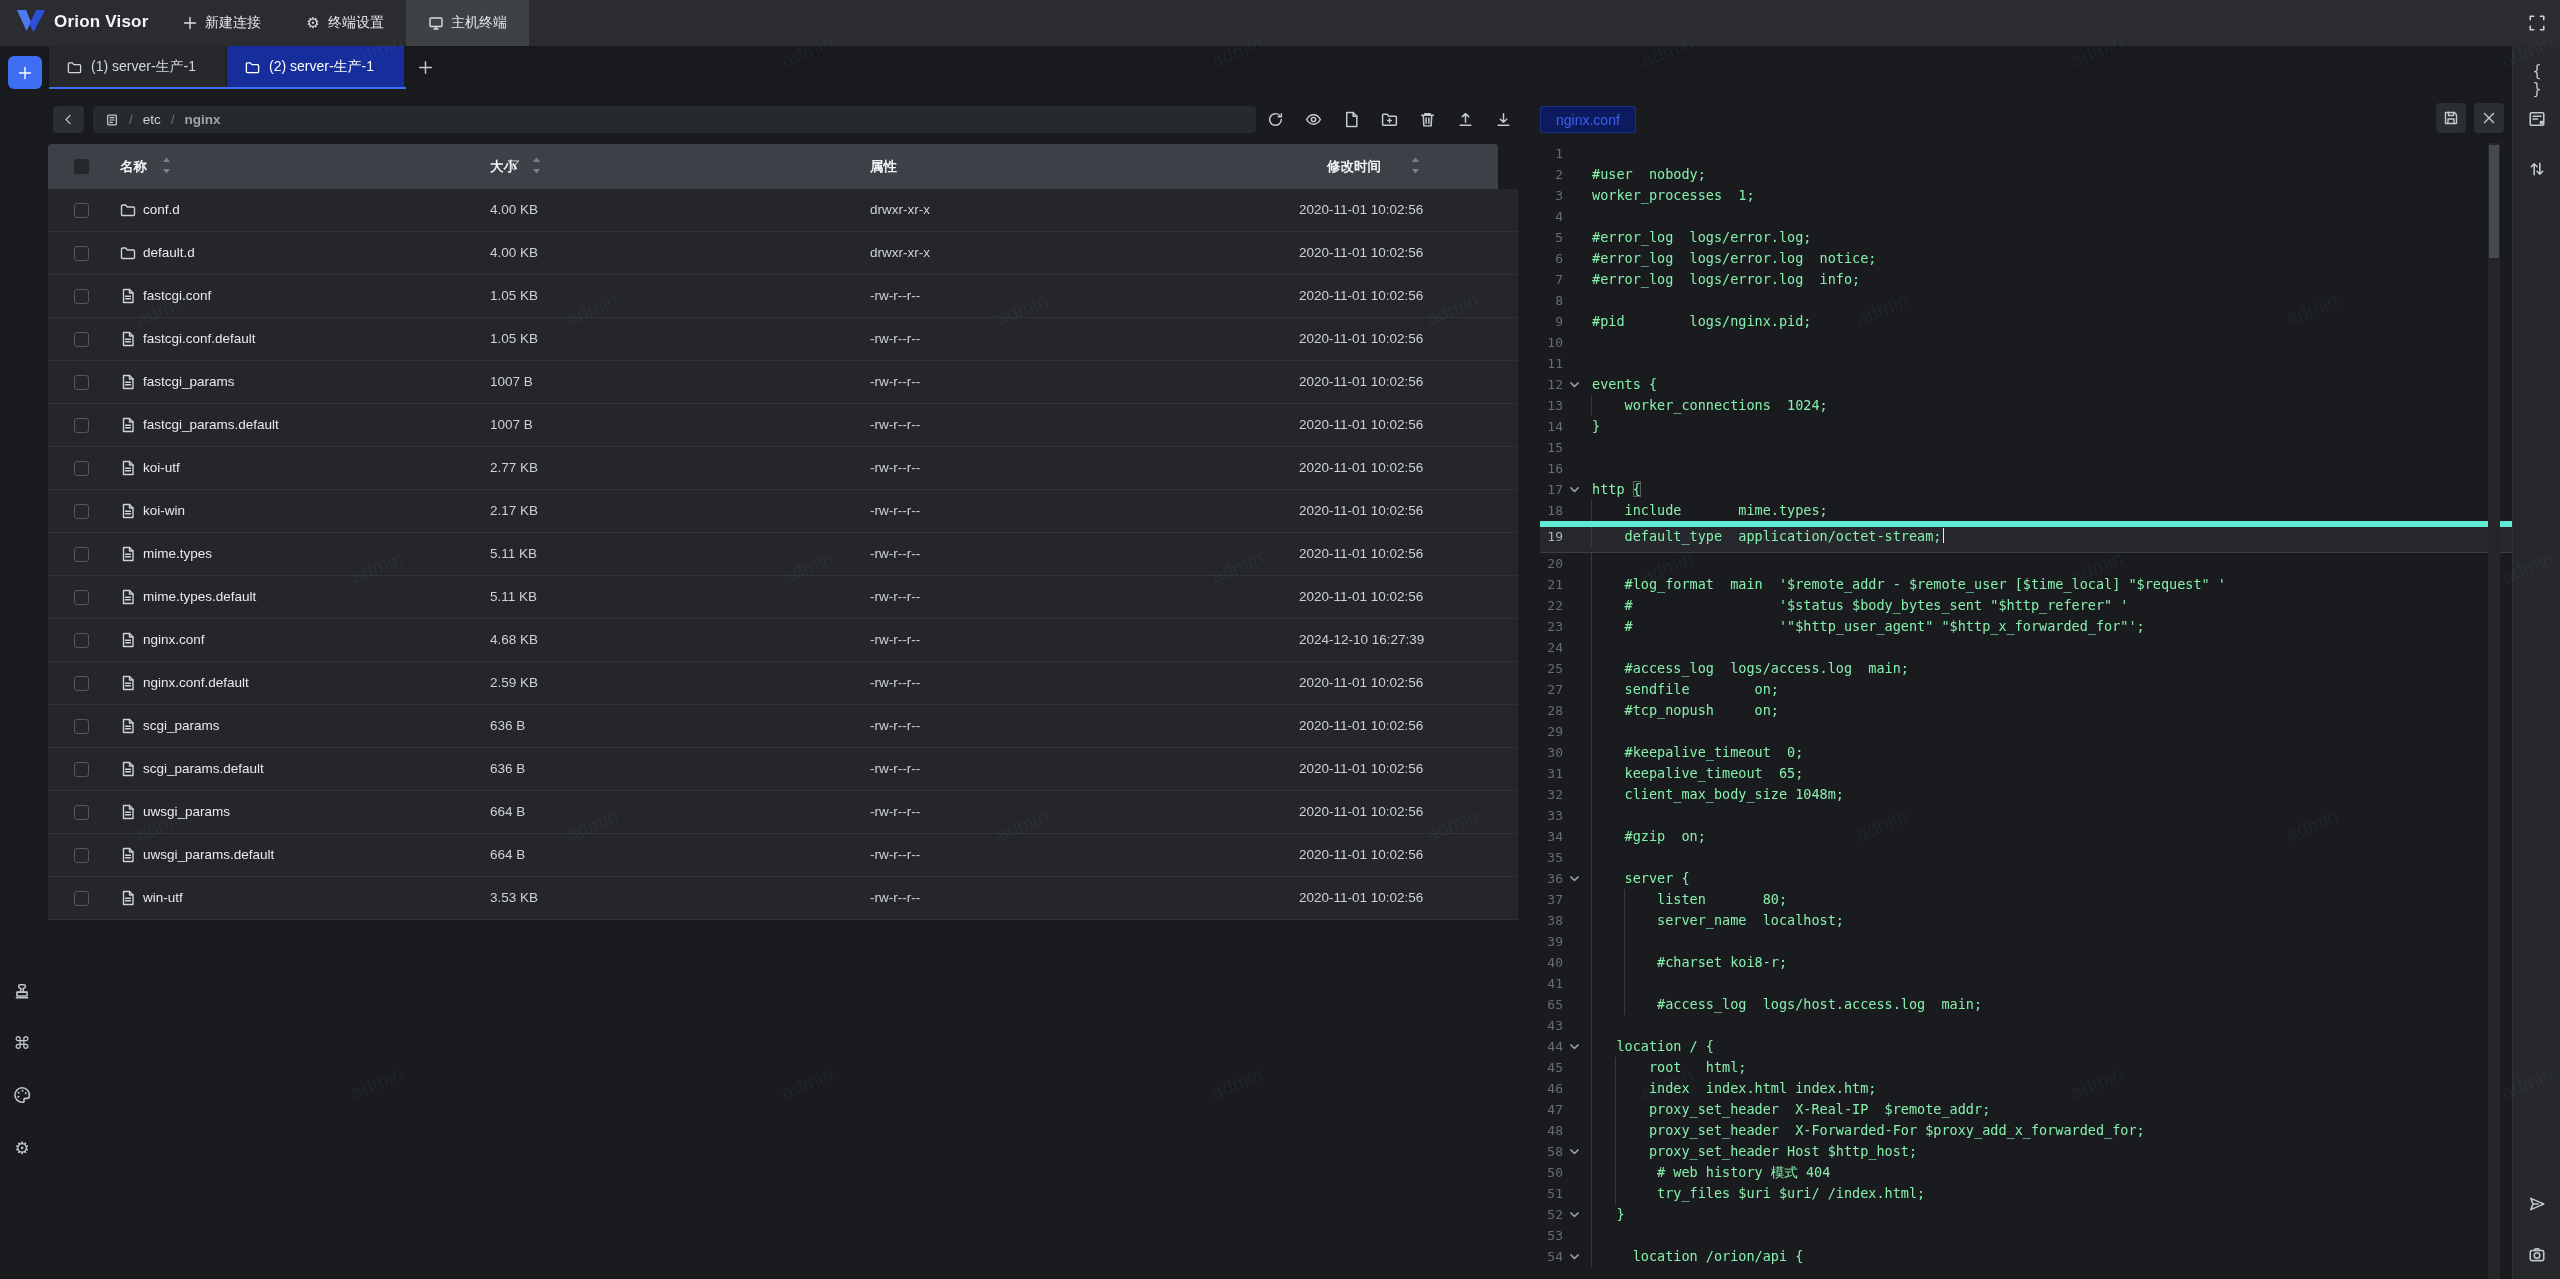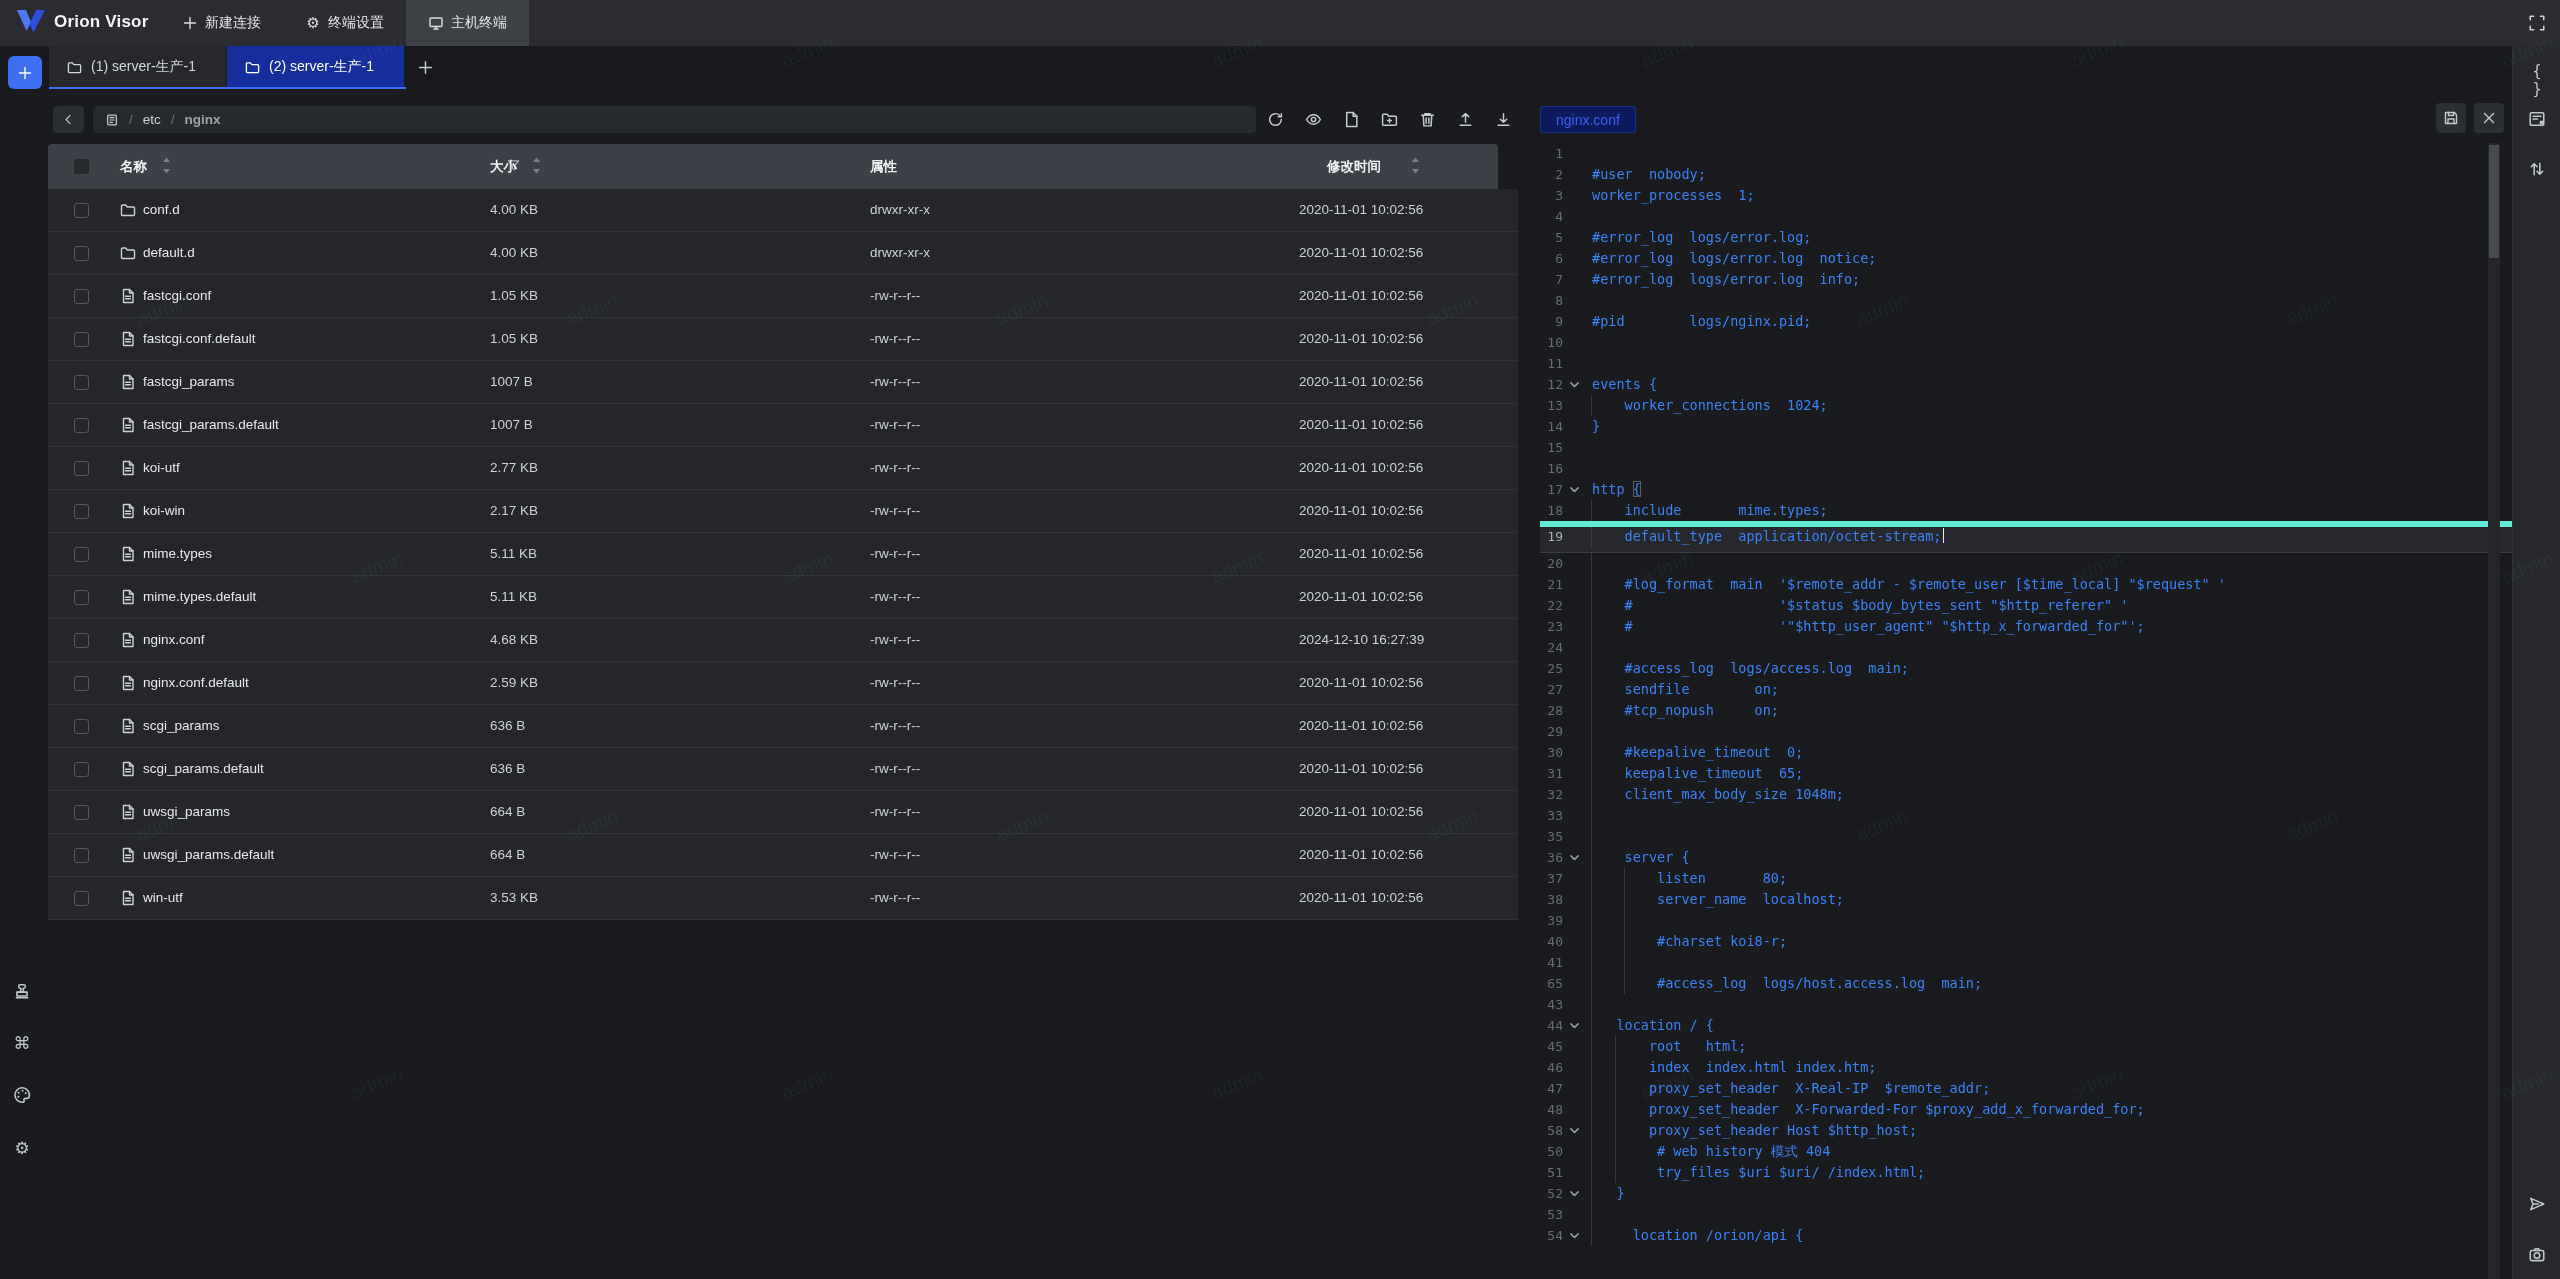--- a/index.html
+++ b/index.html
@@ -70,21 +70,21 @@
   .ed-btn{position:absolute;top:103px;width:30px;height:30px;background:#2b2e32;border-radius:4px;color:#c6c9cd;
     display:flex;align-items:center;justify-content:center;cursor:pointer;}
   .ed-btn .icon{width:16px;height:16px;}
   #ed-save{left:2436px;}
   #ed-close{left:2474px;}
   #editor-body{position:absolute;left:1540px;top:143px;width:972px;height:1136px;background:transparent;
     font-family:"DejaVu Sans Mono",monospace;font-size:13.5px;}
   .cl{position:relative;width:972px;height:21px;line-height:21px;white-space:pre;}
   .cl .num{position:absolute;left:0;top:0;width:23px;text-align:right;color:#686d73;font-size:13px;}
   .cl .fold{position:absolute;left:28px;top:4px;width:13px;height:13px;color:#9ba1a8;cursor:pointer;}
-  .cl .code{position:absolute;left:52px;top:0;color:#3b82f6;}
+  .cl .code{position:absolute;left:52px;top:0;color:#86efac;}
   .cl .guide{position:absolute;top:0;width:1px;height:21px;background:#35383d;}
   .cl.active{background:#26282d;border-top:6px solid #5eead4;border-bottom:1px solid #3b3e44;height:32px;line-height:19px;}
   .cl.active .num{color:#aab0b6;}
   .bm{outline:1px solid #5a5e64;outline-offset:-1px;}
   .cursor{display:inline-block;width:1.5px;height:15px;background:#e8eaec;vertical-align:-2px;margin-left:1px;}
   #ed-scroll-track{position:absolute;left:2488px;top:143px;width:12px;height:1136px;background:#24262a;}
   #ed-scroll-thumb{position:absolute;left:2489px;top:145px;width:10px;height:113px;background:#46494f;cursor:grab;}
   
   #wm{position:absolute;inset:0;pointer-events:none;z-index:40;overflow:hidden;}
   .wm{position:absolute;color:rgba(205,212,224,0.05);font-size:20px;transform:rotate(-22deg);}
@@ -607,20 +607,21 @@
     <div class="cl"><span class="num">23</span><div class="guide" style="left: 51px;"></div><span class="code">    #                  '"$http_user_agent" "$http_x_forwarded_for"';</span></div>
     <div class="cl"><span class="num">24</span><div class="guide" style="left: 51px;"></div><span class="code"></span></div>
     <div class="cl"><span class="num">25</span><div class="guide" style="left: 51px;"></div><span class="code">    #access_log  logs/access.log  main;</span></div>
     <div class="cl"><span class="num">27</span><div class="guide" style="left: 51px;"></div><span class="code">    sendfile        on;</span></div>
     <div class="cl"><span class="num">28</span><div class="guide" style="left: 51px;"></div><span class="code">    #tcp_nopush     on;</span></div>
     <div class="cl"><span class="num">29</span><div class="guide" style="left: 51px;"></div><span class="code"></span></div>
     <div class="cl"><span class="num">30</span><div class="guide" style="left: 51px;"></div><span class="code">    #keepalive_timeout  0;</span></div>
     <div class="cl"><span class="num">31</span><div class="guide" style="left: 51px;"></div><span class="code">    keepalive_timeout  65;</span></div>
     <div class="cl"><span class="num">32</span><div class="guide" style="left: 51px;"></div><span class="code">    client_max_body_size 1048m;</span></div>
     <div class="cl"><span class="num">33</span><div class="guide" style="left: 51px;"></div><span class="code"></span></div>
+    <div class="cl"><span class="num">34</span><div class="guide" style="left: 51px;"></div><span class="code">    #gzip  on;</span></div>
     <div class="cl"><span class="num">35</span><div class="guide" style="left: 51px;"></div><span class="code"></span></div>
     <div class="cl"><span class="num">36</span><div class="guide" style="left: 51px;"></div><div class="fold icon"><svg viewBox="0 0 16 16" fill="none" stroke="currentColor" stroke-width="1.8" stroke-linecap="round" stroke-linejoin="round">
           <path d="M3.5 6l4.5 4.5L12.5 6"></path>
         </svg></div><span class="code">    server {</span></div>
     <div class="cl"><span class="num">37</span><div class="guide" style="left: 51px;"></div><div class="guide" style="left: 83.52px;"></div><span class="code">        listen       80;</span></div>
     <div class="cl"><span class="num">38</span><div class="guide" style="left: 51px;"></div><div class="guide" style="left: 83.52px;"></div><span class="code">        server_name  localhost;</span></div>
     <div class="cl"><span class="num">39</span><div class="guide" style="left: 51px;"></div><div class="guide" style="left: 83.52px;"></div><span class="code"></span></div>
     <div class="cl"><span class="num">40</span><div class="guide" style="left: 51px;"></div><div class="guide" style="left: 83.52px;"></div><span class="code">        #charset koi8-r;</span></div>
     <div class="cl"><span class="num">41</span><div class="guide" style="left: 51px;"></div><div class="guide" style="left: 83.52px;"></div><span class="code"></span></div>
     <div class="cl"><span class="num">65</span><div class="guide" style="left: 51px;"></div><div class="guide" style="left: 83.52px;"></div><span class="code">        #access_log  logs/host.access.log  main;</span></div>

